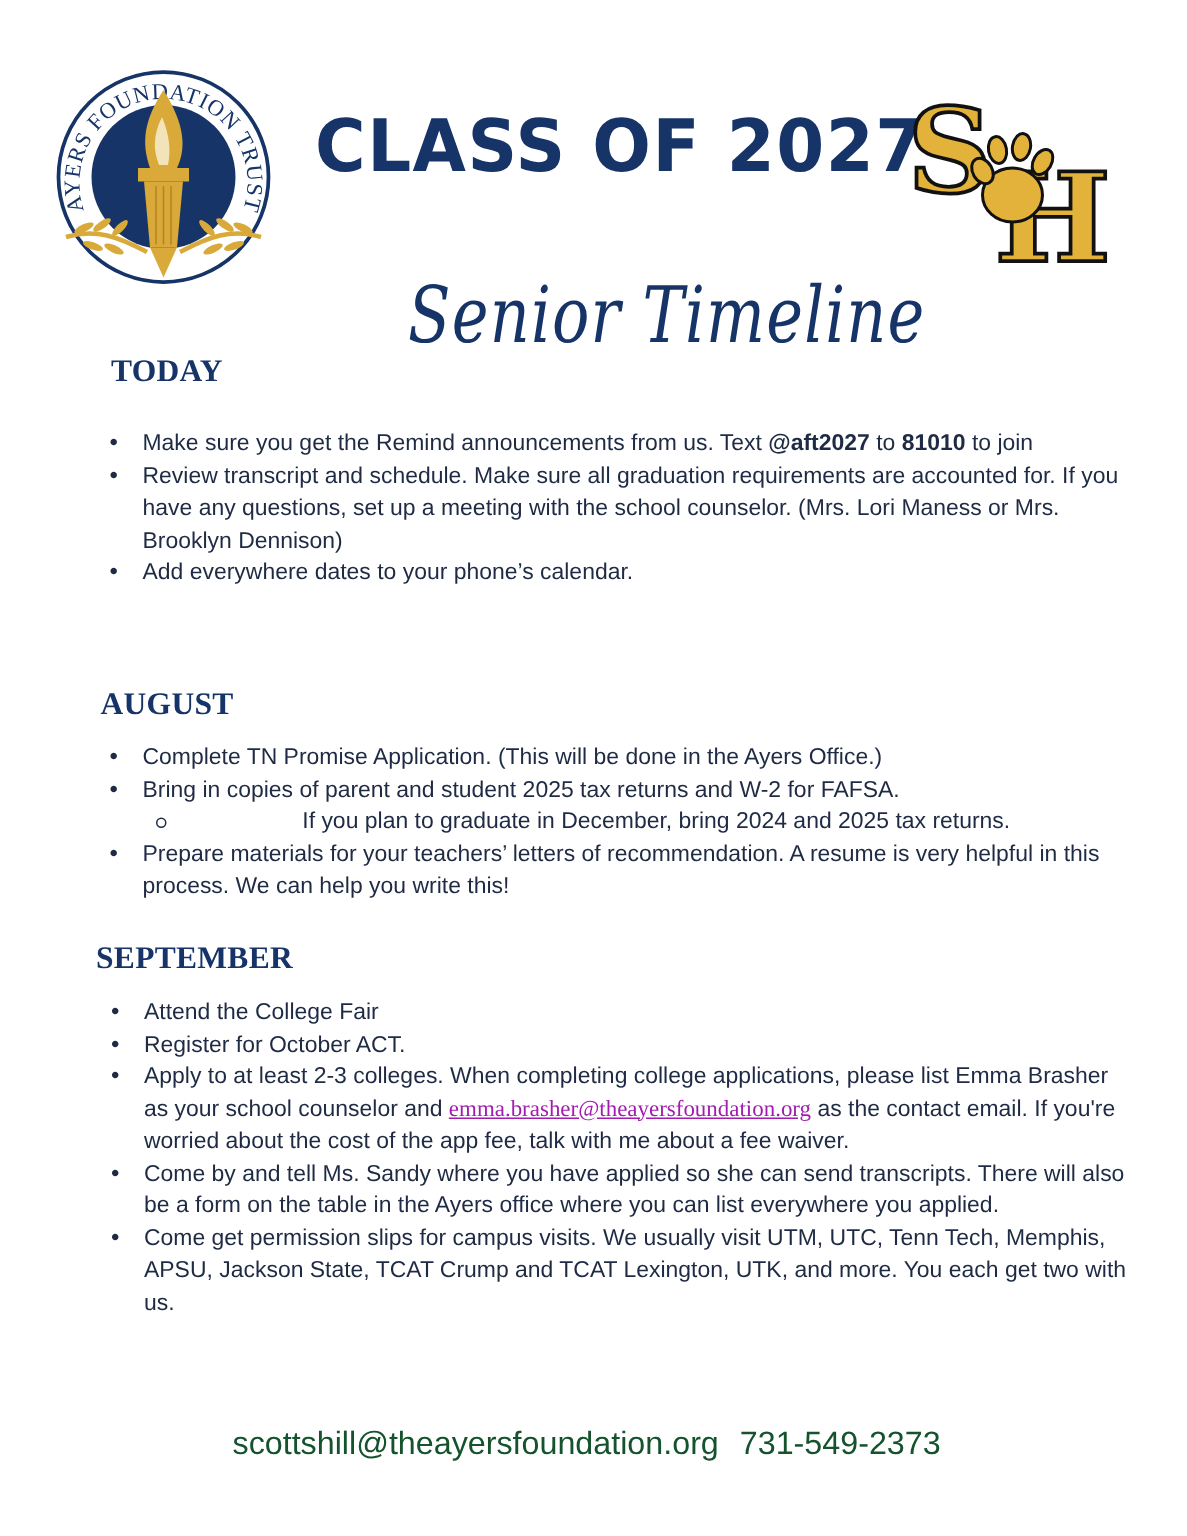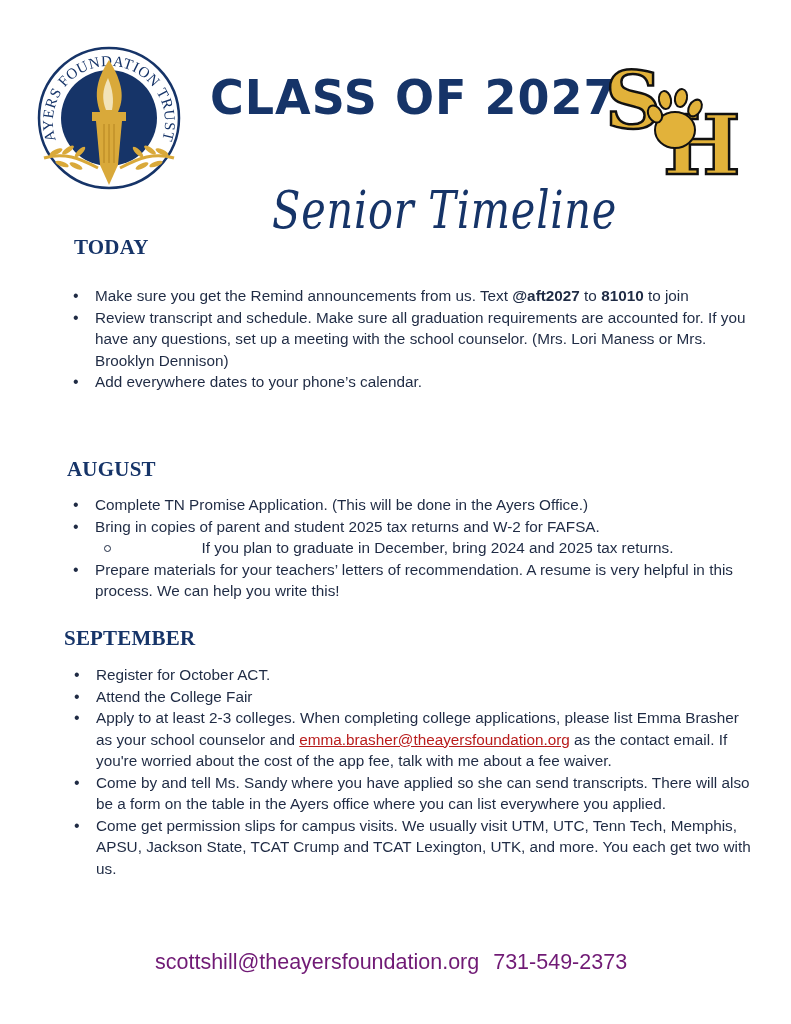--- a/index.html
+++ b/index.html
@@ -9,22 +9,22 @@
     .sh-logo { position: absolute; left: 603px; top: 58px; width: 140px; height: 120px; }
     .script { position: absolute; left: 268px; top: 150px; width: 360px; height: 110px; }
     .section-h { position: absolute; font-family: "Liberation Serif", serif; font-weight: bold; font-size: 21px; color: #163468; letter-spacing: 0.2px; }
     ul.items { position: absolute; margin: 0; padding: 0 0 0 0; list-style: none; font-family: "Liberation Sans", sans-serif; font-size: 15.3px; line-height: 21.5px; color: #1f2b44; }
     ul.items > li { position: relative; padding-left: 31px; }
     ul.items > li::before { content: "\2022"; position: absolute; left: 9px; top: 0; font-size: 16px; }
     ul.sub { list-style: none; margin: 0; padding: 0; }
     ul.sub > li { position: relative; padding-left: 26px; text-align: center; }
     ul.sub > li::before { content: ""; position: absolute; left: 9px; top: 8px; width: 5px; height: 5px; border: 1px solid #1f2b44; border-radius: 50%; }
     b.strong { font-weight: bold; }
-    a.link { color: #b91c1c; text-decoration: underline; }
-    .footer { position: absolute; left: 155px; top: 950px; font-family: "Liberation Sans", sans-serif; font-size: 21.5px; color: #701a75; white-space: nowrap; }
+    a.link { color: #a21caf; text-decoration: underline; font-family: Liberation Serif, serif; }
+    .footer { position: absolute; left: 155px; top: 950px; font-family: "Liberation Sans", sans-serif; font-size: 21.5px; color: #14532d; white-space: nowrap; }
     .footer span { display: inline-block; }
     .footer .phone { margin-left: 14px; }
   </style>
 </head>
 <body>
 
 <div class="seal">
   <svg width="150" height="155" viewBox="0 0 150 155">
     <defs>
       <path id="sealArc" d="M 22 100 A 56 56 0 1 1 128 100"></path>
@@ -95,22 +95,22 @@
   <li><span>Bring in copies of parent and student 2025 tax returns and W-2 for FAFSA.</span>
     <ul class="sub">
       <li><span>If you plan to graduate in December, bring 2024 and 2025 tax returns.</span></li>
     </ul>
   </li>
   <li><span>Prepare materials for your teachers’ letters of recommendation. A resume is very helpful in this process. We can help you write this!</span></li>
 </ul>
 
 <div class="section-h" style="left:64px; top:626px;">SEPTEMBER</div>
 <ul class="items" style="left:65px; top:664px; width:690px;">
+  <li><span>Attend the College Fair</span></li>
   <li><span>Register for October ACT.</span></li>
-  <li><span>Attend the College Fair</span></li>
   <li><span>Apply to at least 2-3 colleges. When completing college applications, please list Emma Brasher as your school counselor and </span><a class="link">emma.brasher@theayersfoundation.org</a><span> as the contact email. If you're worried about the cost of the app fee, talk with me about a fee waiver.</span></li>
   <li><span>Come by and tell Ms. Sandy where you have applied so she can send transcripts. There will also be a form on the table in the Ayers office where you can list everywhere you applied.</span></li>
   <li><span>Come get permission slips for campus visits. We usually visit UTM, UTC, Tenn Tech, Memphis, APSU, Jackson State, TCAT Crump and TCAT Lexington, UTK, and more. You each get two with us.</span></li>
 </ul>
 
 <div class="footer">
   <span>scottshill@theayersfoundation.org</span><span class="phone">731-549-2373</span>
 </div>
 
 </body></html>

